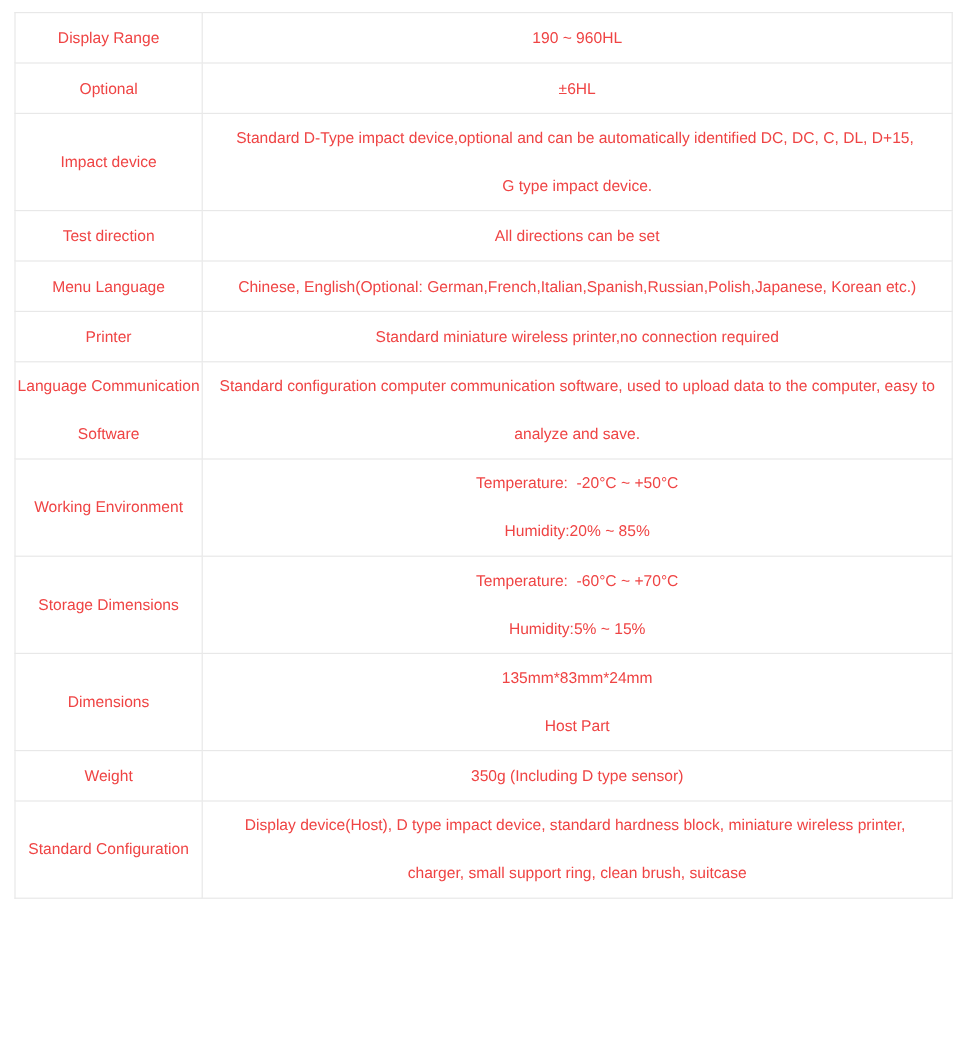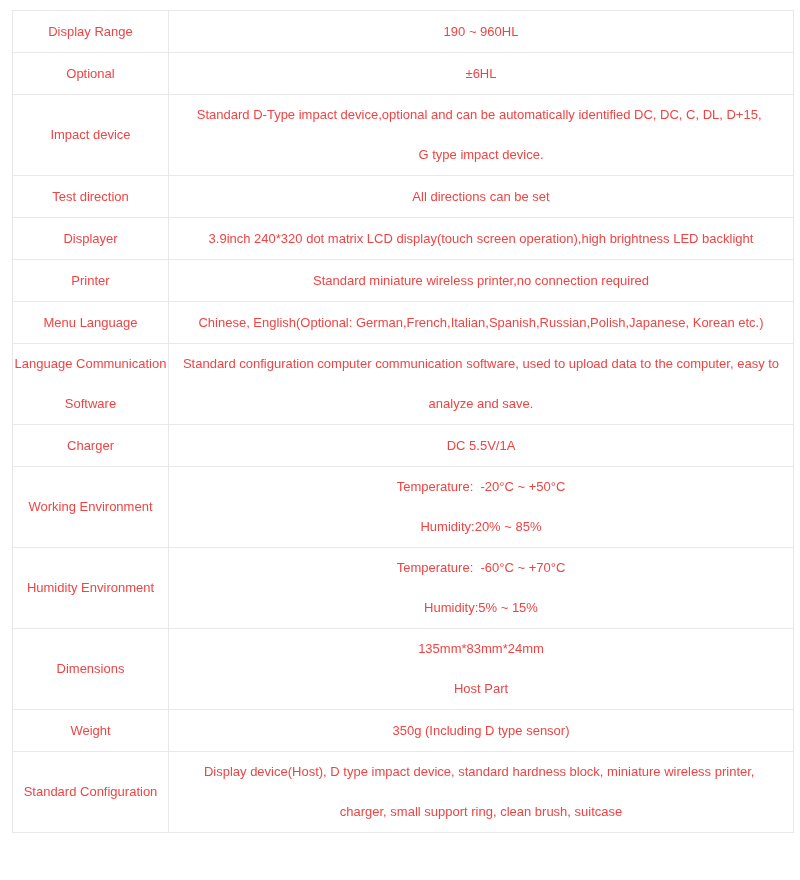--- a/index.html
+++ b/index.html
@@ -81,72 +81,56 @@
         <tr class="row-single">
           <td>
             <div class="cell-line">Test direction</div>
           </td>
           <td>
             <div class="cell-line">All directions can be set</div>
           </td>
         </tr>
         <tr class="row-single">
           <td>
-            <div class="cell-line">Displayer</div>
+            <div class="cell-line">Menu Language</div>
           </td>
           <td>
-            <div class="cell-line">3.9inch 240*320 dot matrix LCD display(touch screen operation),high brightness LED backlight</div>
+            <div class="cell-line">Chinese, English(Optional: German,French,Italian,Spanish,Russian,Polish,Japanese, Korean etc.)</div>
           </td>
         </tr>
         <tr class="row-single">
           <td>
             <div class="cell-line">Printer</div>
           </td>
           <td>
             <div class="cell-line">Standard miniature wireless printer,no connection required</div>
           </td>
         </tr>
-        <tr class="row-single">
-          <td>
-            <div class="cell-line">Menu Language</div>
-          </td>
-          <td>
-            <div class="cell-line">Chinese, English(Optional: German,French,Italian,Spanish,Russian,Polish,Japanese, Korean etc.)</div>
-          </td>
-        </tr>
         <tr class="row-double">
           <td>
             <div class="cell-line">Language Communication</div>
             <div class="cell-line">Software</div>
           </td>
           <td>
             <div class="cell-line">Standard configuration computer communication software, used to upload data to the computer, easy to</div>
             <div class="cell-line">analyze and save.</div>
-          </td>
-        </tr>
-        <tr class="row-single">
-          <td>
-            <div class="cell-line">Charger</div>
-          </td>
-          <td>
-            <div class="cell-line">DC 5.5V/1A</div>
           </td>
         </tr>
         <tr class="row-double">
           <td>
             <div class="cell-line">Working Environment</div>
           </td>
           <td>
             <div class="cell-line">Temperature:  -20°C ~ +50°C</div>
             <div class="cell-line">Humidity:20% ~ 85%</div>
           </td>
         </tr>
         <tr class="row-double">
           <td>
-            <div class="cell-line">Humidity Environment</div>
+            <div class="cell-line">Storage Dimensions</div>
           </td>
           <td>
             <div class="cell-line">Temperature:  -60°C ~ +70°C</div>
             <div class="cell-line">Humidity:5% ~ 15%</div>
           </td>
         </tr>
         <tr class="row-double">
           <td>
             <div class="cell-line">Dimensions</div>
           </td>

